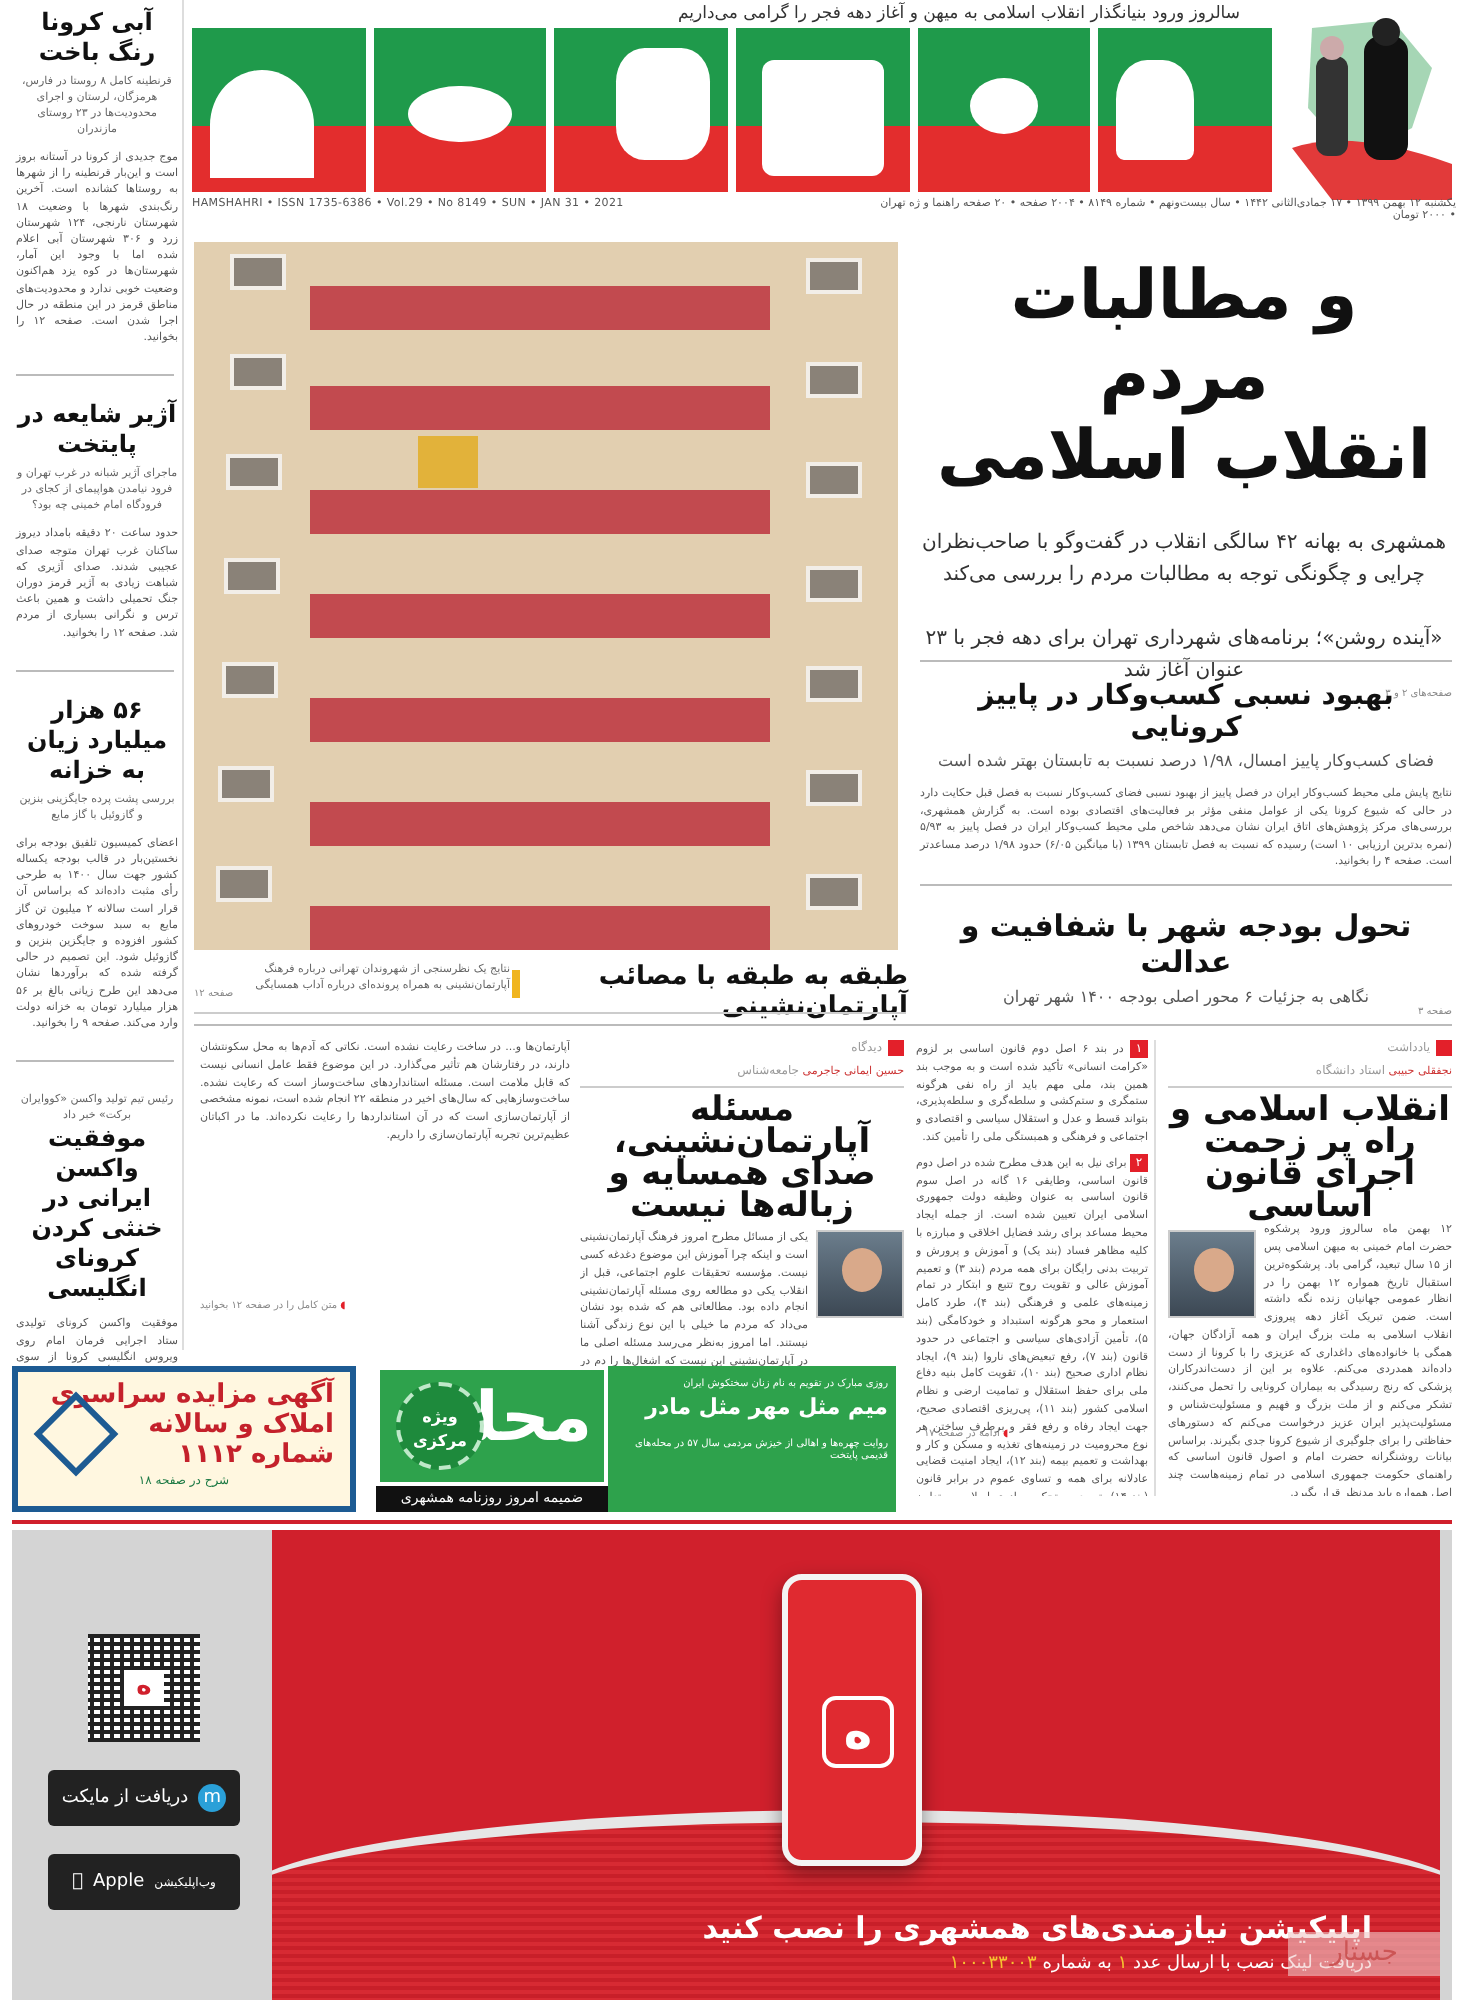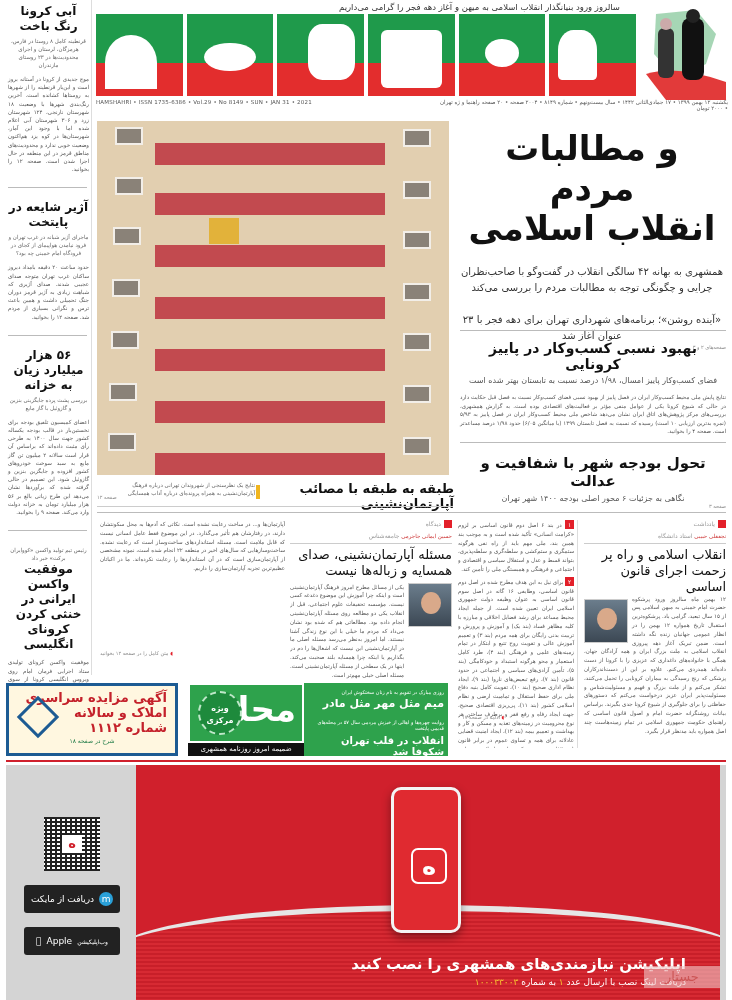--- a/index.html
+++ b/index.html
@@ -39,21 +39,21 @@
 .pg{font-size:5px;color:#888;text-align:right}
 .hr{height:1px;background:#bbb}
 .s2h{font-size:14px;font-weight:bold;color:#111}
 .s2s{font-size:8px;color:#555;margin-top:4px}
 .s2b{font-size:5.5px;line-height:8.5px;color:#555;text-align:justify;margin-top:8px}
 
 .col{font-size:5.5px;line-height:8.8px;color:#555;direction:rtl;text-align:justify}
 .tag{display:inline-block;width:8px;height:8px;background:#e3202a;vertical-align:middle;margin-left:3px}
 .kicker{font-size:6px;color:#999}
 .author{font-size:5.5px;color:#c33}
-.op-h{font-size:13px;font-weight:normal;line-height:16px;color:#111;text-align:right}
+.op-h{font-size:17px;font-weight:bold;line-height:16px;color:#111;text-align:center}
 .avatar{width:44px;height:44px;background:linear-gradient(#6b7d8c,#3c4854);border:1px solid #ccc;position:relative;overflow:hidden}
 .avatar:after{content:"";position:absolute;left:12px;top:8px;width:20px;height:22px;border-radius:50%;background:#d9a98a}
 .numbox{display:inline-block;width:9px;height:9px;background:#e3202a;color:#fff;font-size:6px;text-align:center;line-height:9px}
 
 .ad1{left:6px;top:683px;width:172px;height:73px;background:#fff7e0;border:3px solid #1d5b93;direction:rtl;padding:4px 8px}
 .ad1 .t{color:#c4212b;font-weight:bold;font-size:13px;line-height:15px;}
 .ad1 .f{font-size:6px;color:#1d7a45;text-align:center;margin-top:2px}
 .ad1 .logo2{position:absolute;left:14px;top:16px;width:30px;height:30px;border:3px solid #1d5b93;transform:rotate(45deg)}
 .ad2{left:188px;top:683px;width:260px;height:73px;background:#2ea24c}
 .ad2 .box{position:absolute;left:0;top:0;width:116px;height:60px;background:#2ea24c;border:2px solid #fff}
@@ -241,21 +241,20 @@
 
 <div class="abs ad2">
   <div class="box">
     <div style="position:absolute;right:6px;top:4px;font-size:34px;font-weight:bold;color:#fff;direction:rtl">محله</div>
     <div style="position:absolute;left:8px;top:6px;width:44px;height:44px;border-radius:50%;background:#1e8a3c;border:2px dashed #bfe8c9;color:#fff;font-size:8px;font-weight:bold;text-align:center;line-height:12px;padding-top:10px;direction:rtl">ویژه مرکزی</div>
   </div>
   <div class="foot">ضمیمه امروز روزنامه همشهری</div>
   <div class="l" style="top:6px;font-size:5px">روزی مبارک در تقویم به نام زنان سختکوش ایران</div>
   <div class="l" style="top:14px;font-size:11px;font-weight:bold">میم مثل مهر مثل مادر</div>
   <div class="l" style="top:36px;font-size:5px">روایت چهره‌ها و اهالی از خیزش مردمی سال ۵۷ در محله‌های قدیمی پایتخت</div>
-  <div class="l" style="top:52px;font-size:10px;font-weight:bold">انقلاب در قلب تهران شکوفا شد</div>
 </div>
 <div class="abs" style="left:6px;top:760px;width:720px;height:2px;background:#d0202c"></div>
 
 <div class="abs appad">
   <div class="qr">
       <div class="c">ه</div>
     </div>
   <div class="storebtn" style="top:120px">
     <span class="m">m</span>
     <span>دریافت از مایکت</span>

